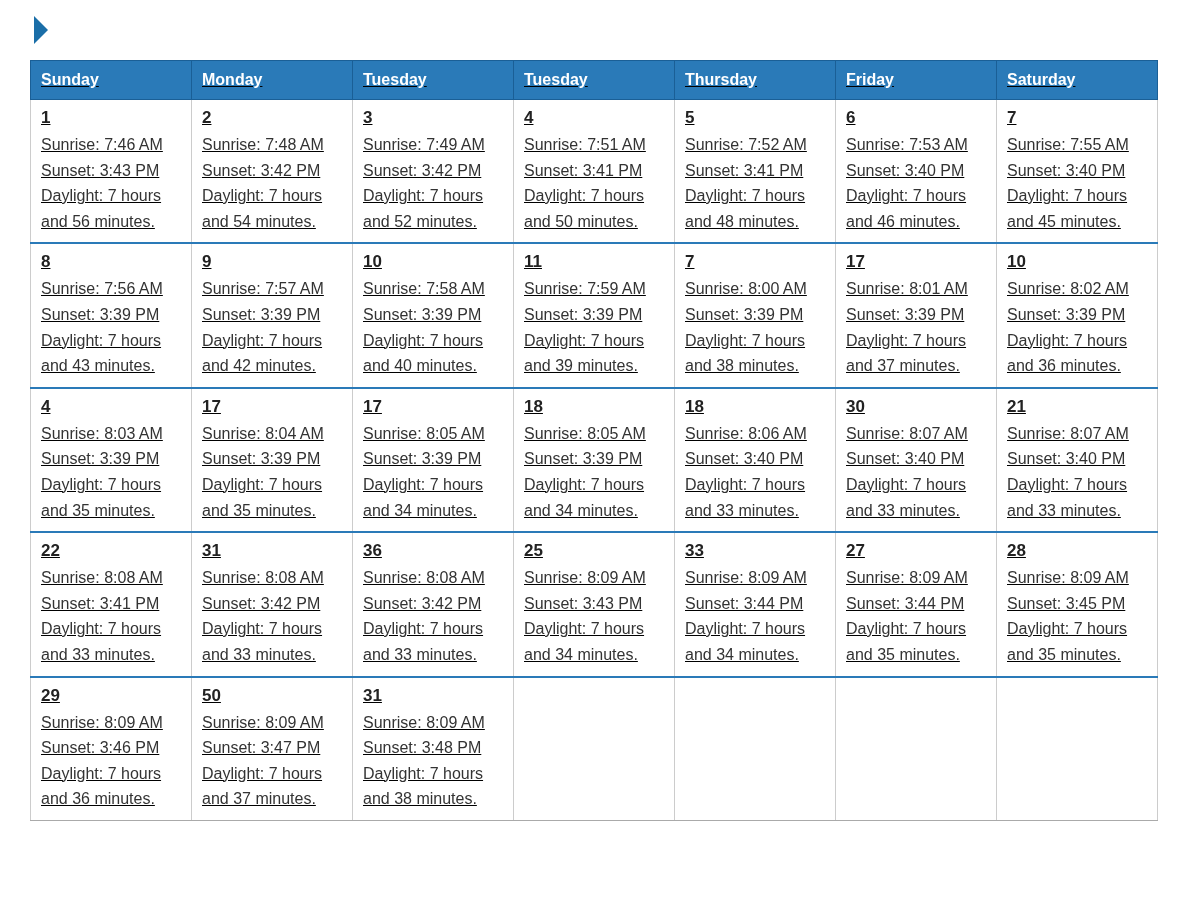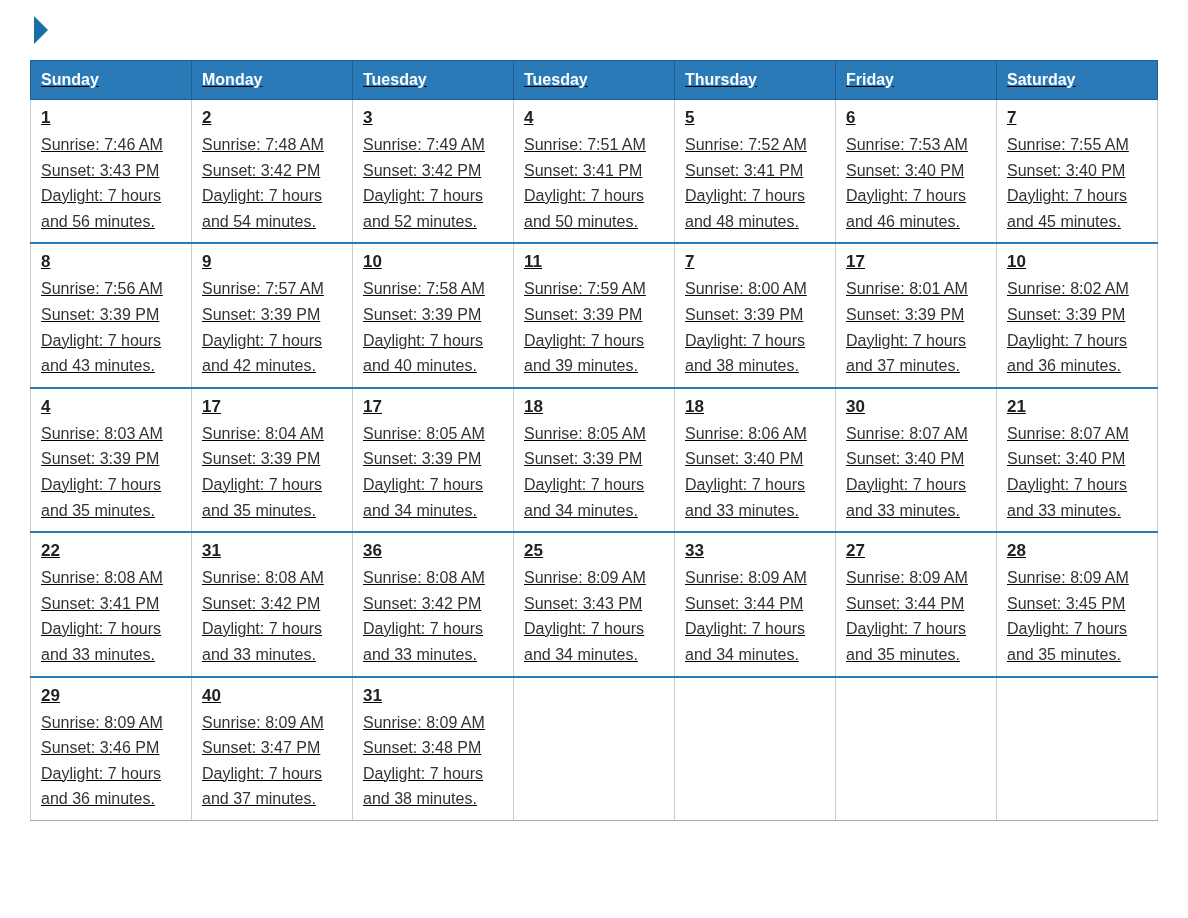--- a/index.html
+++ b/index.html
@@ -257,21 +257,21 @@
         <span class="day-number">28</span>
         <span class="day-info">Sunrise: 8:09 AM<br>Sunset: 3:45 PM<br>Daylight: 7 hours<br>and 35 minutes.</span>
       </td>
       </tr>
       <tr class="row-divider">
         <td>
         <span class="day-number">29</span>
         <span class="day-info">Sunrise: 8:09 AM<br>Sunset: 3:46 PM<br>Daylight: 7 hours<br>and 36 minutes.</span>
       </td>
         <td>
-        <span class="day-number">40</span>
+        <span class="day-number">50</span>
         <span class="day-info">Sunrise: 8:09 AM<br>Sunset: 3:47 PM<br>Daylight: 7 hours<br>and 37 minutes.</span>
       </td>
         <td>
         <span class="day-number">31</span>
         <span class="day-info">Sunrise: 8:09 AM<br>Sunset: 3:48 PM<br>Daylight: 7 hours<br>and 38 minutes.</span>
       </td>
         <td class="empty-cell"></td>
         <td class="empty-cell"></td>
         <td class="empty-cell"></td>
         <td class="empty-cell"></td>

